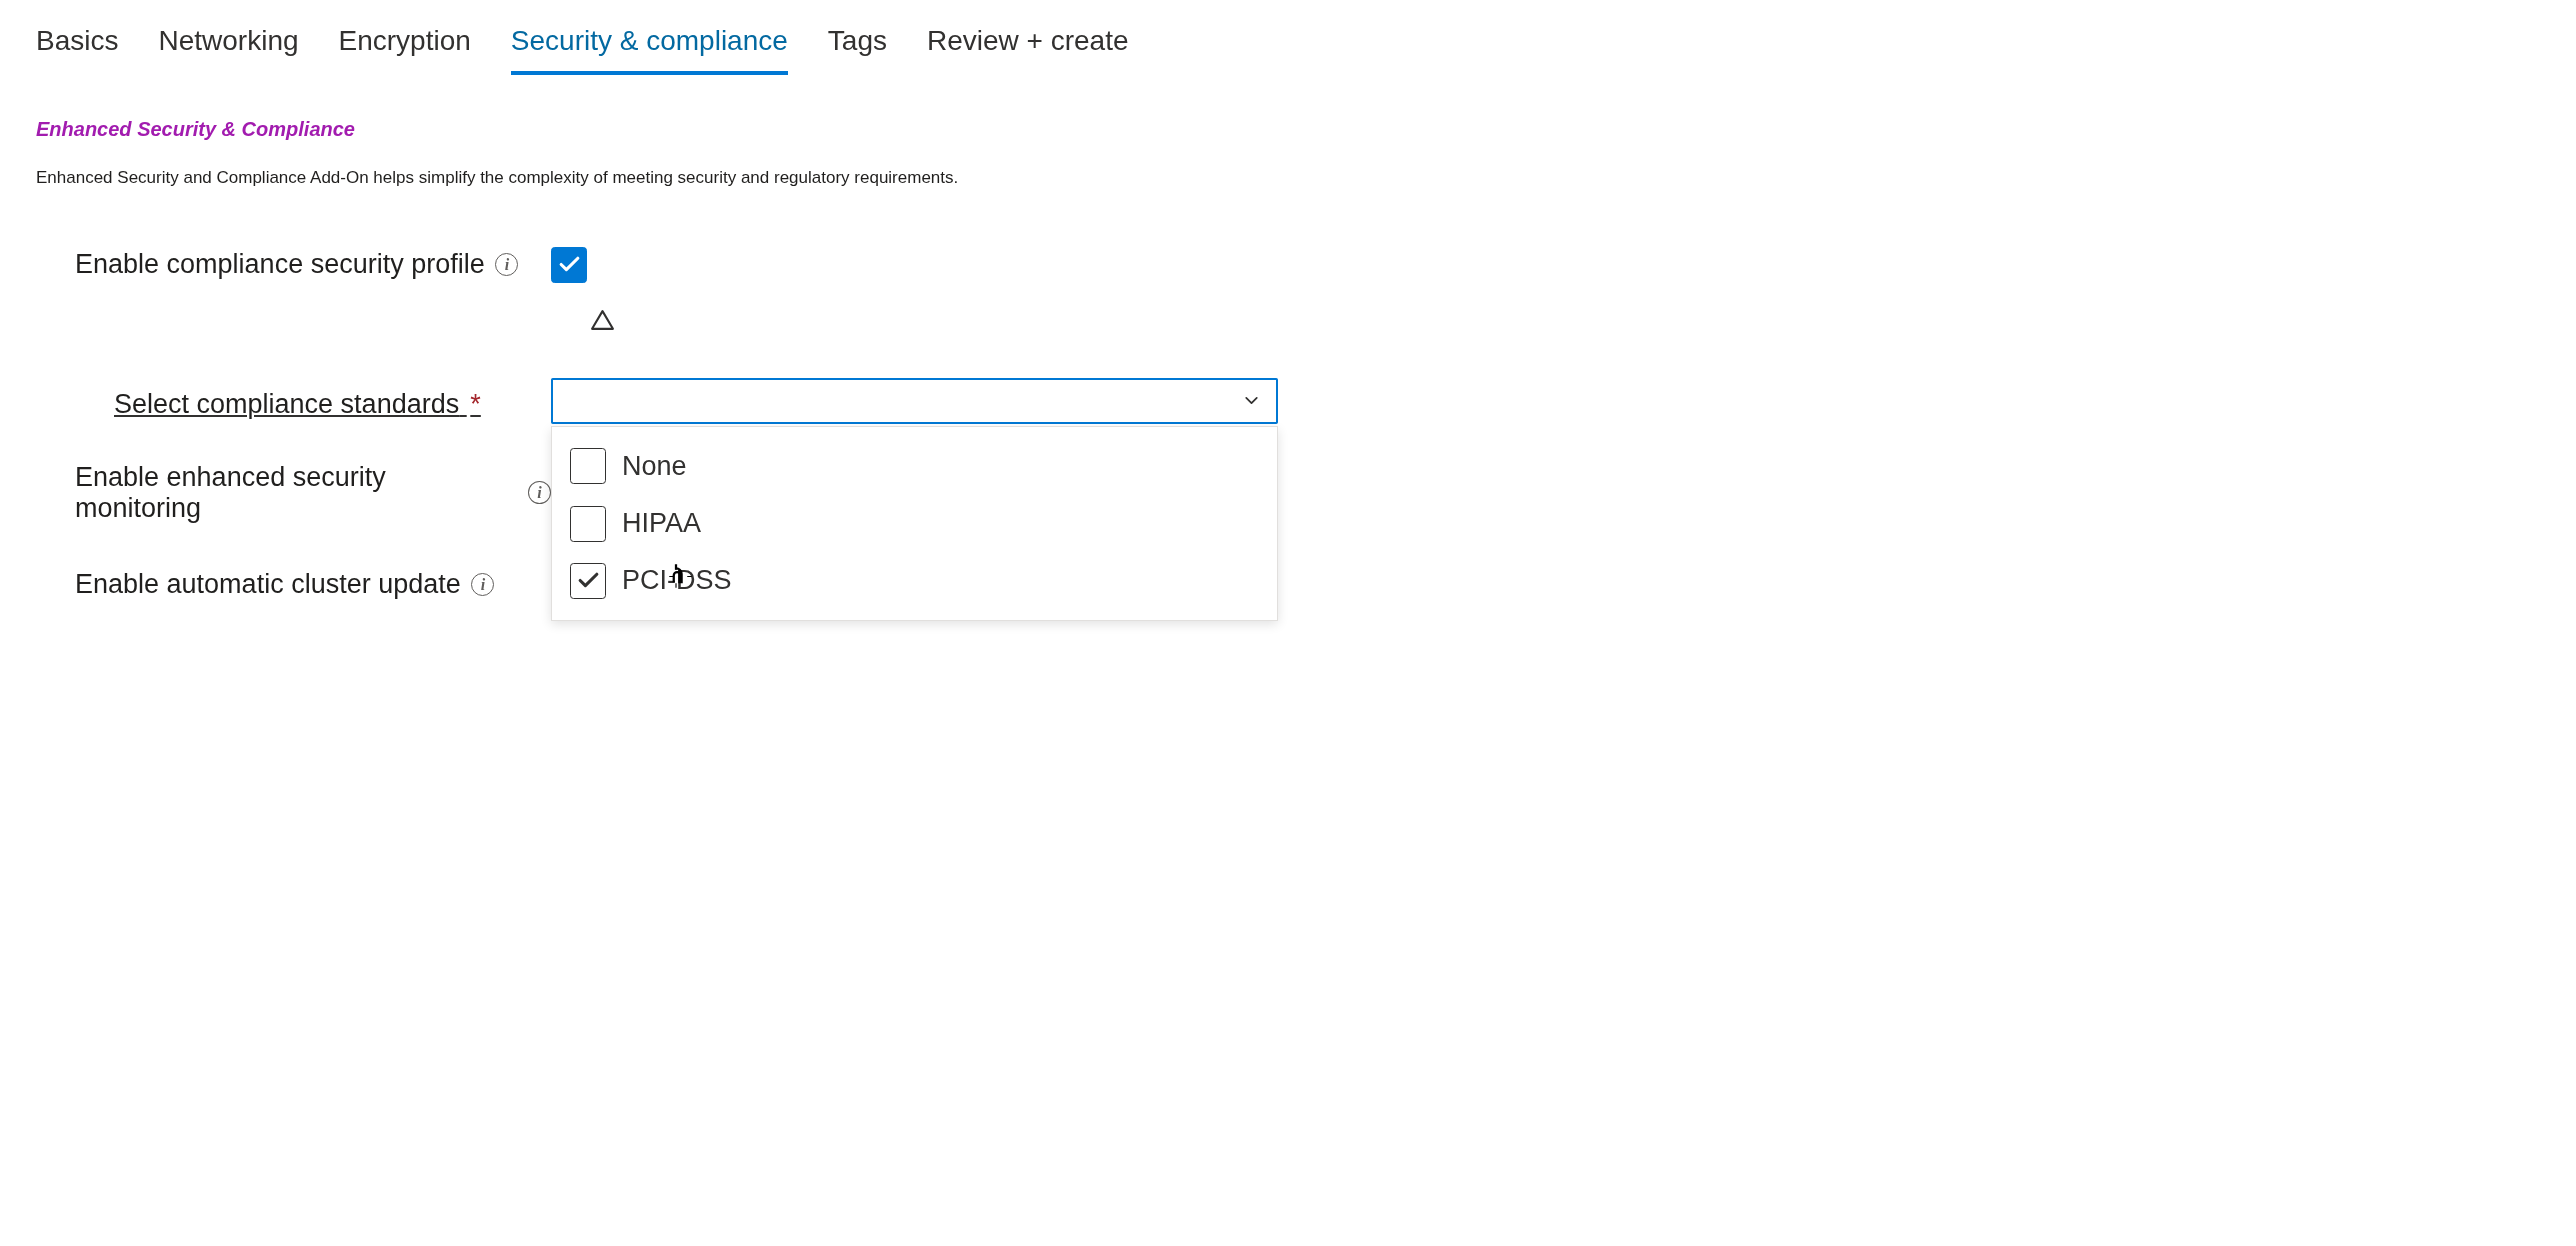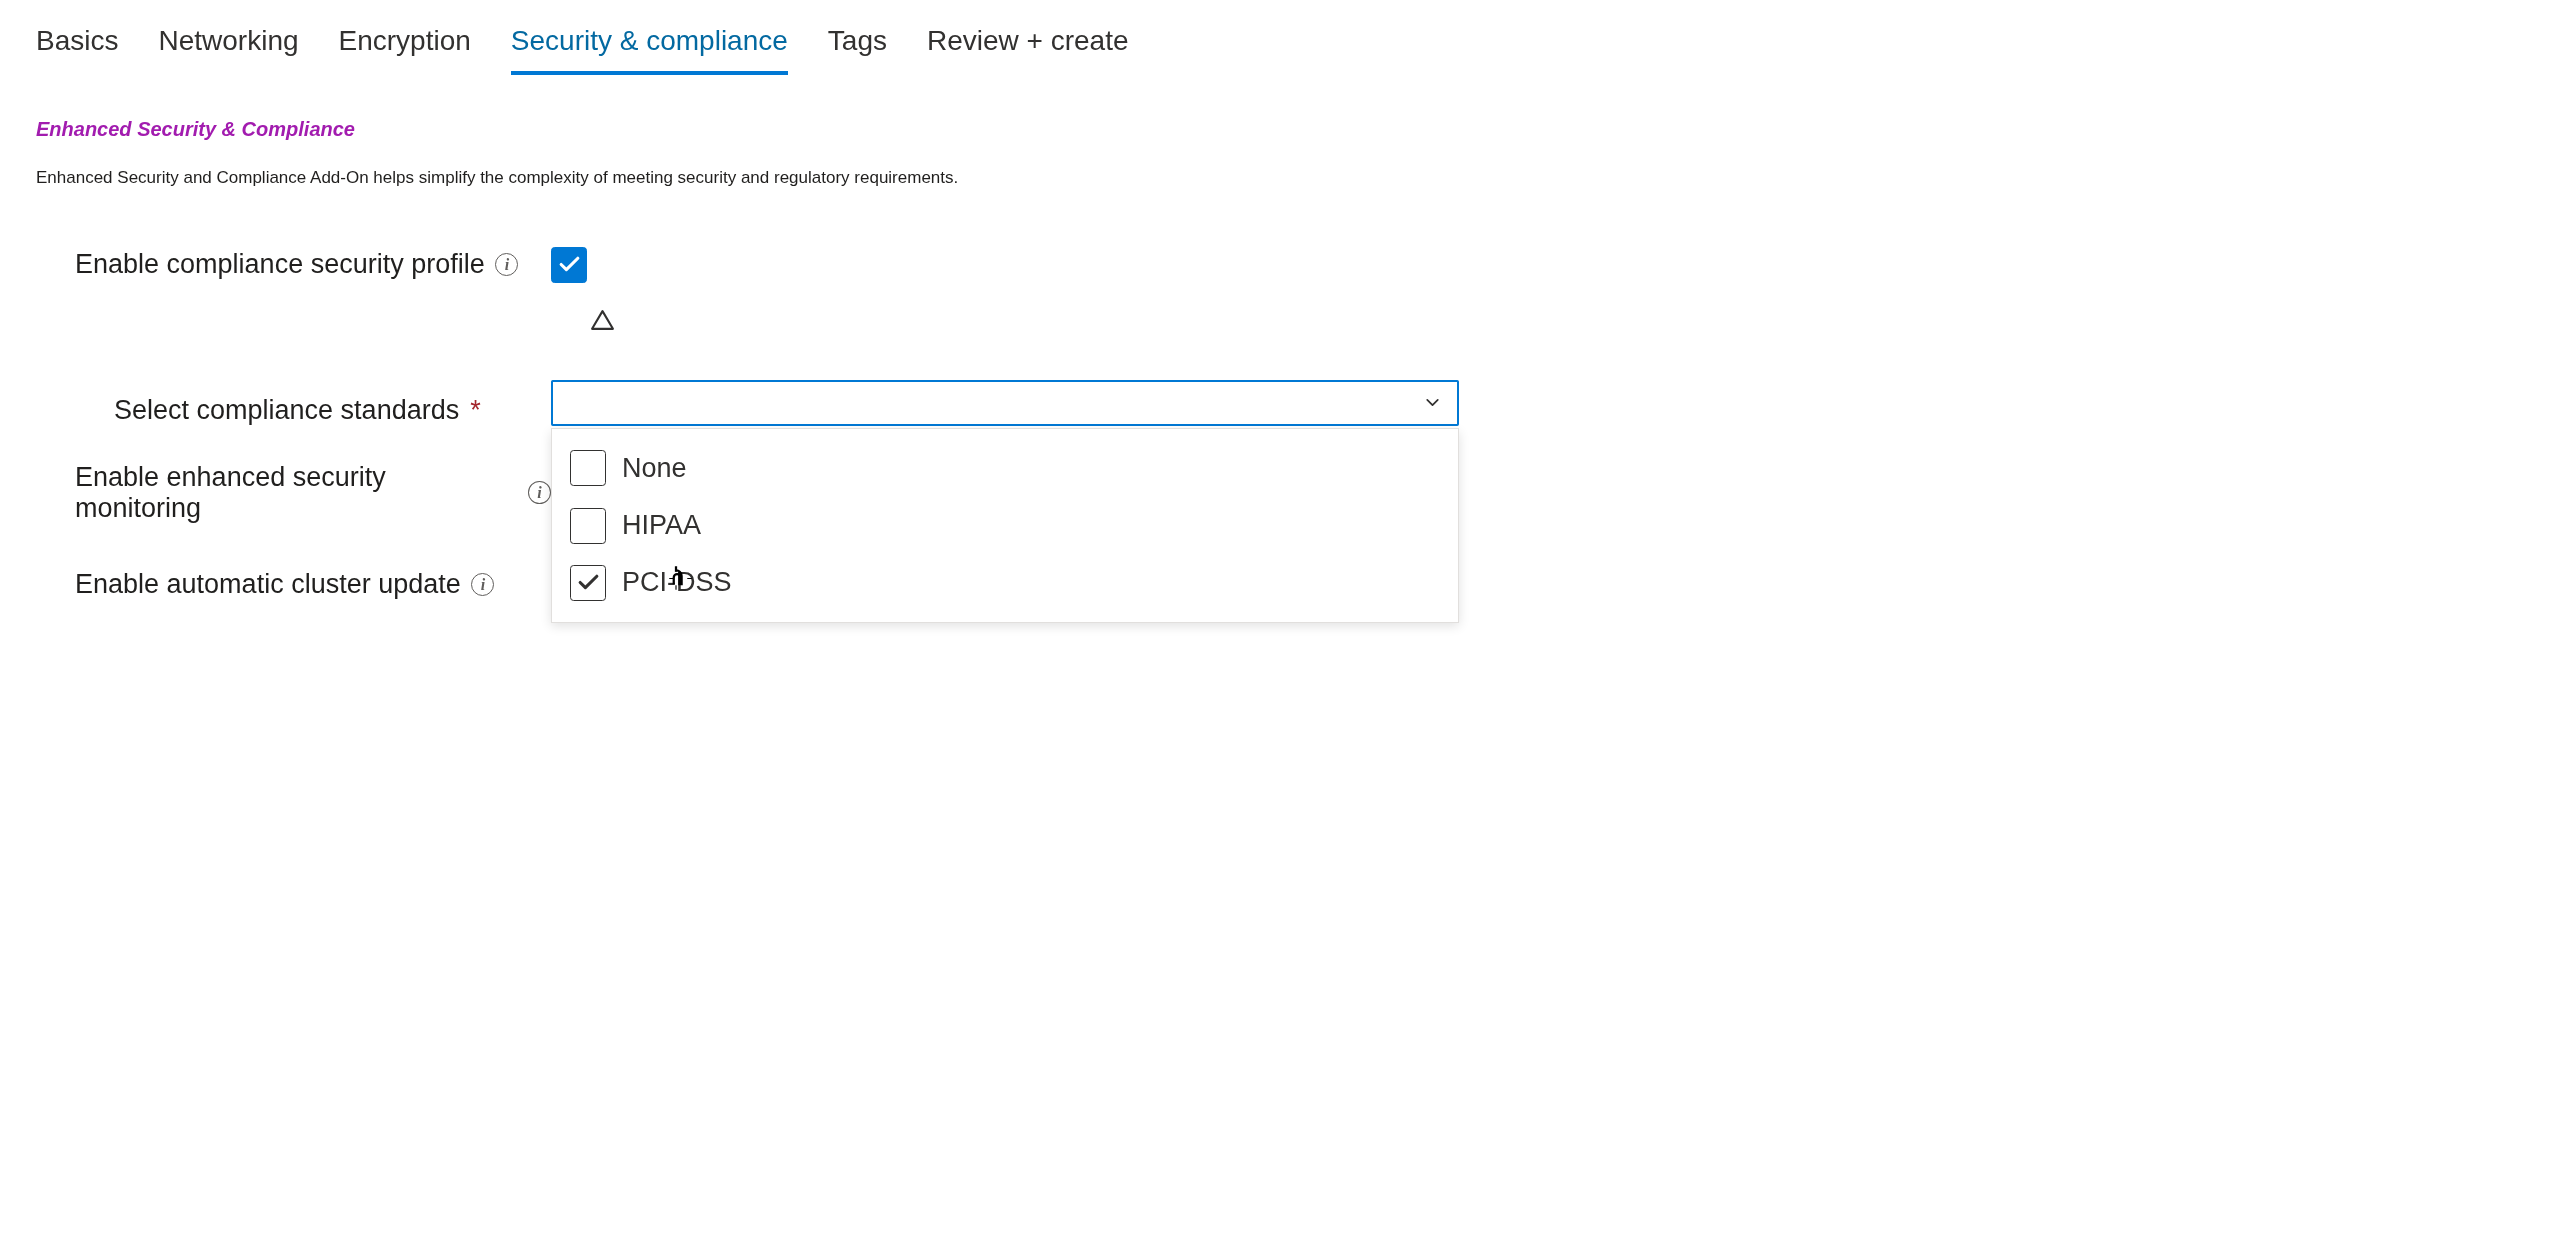--- a/index.html
+++ b/index.html
@@ -119,21 +119,21 @@
       gap: 5.3px;
       font-size: 27px;
       color: #201f1e;
     }
     .warning-icon {
       width: 25px;
       height: 25px;
     }
     .dropdown-wrapper {
       position: relative;
-      width: 908px;
+      width: 727px;
     }
     .dropdown {
       width: 100%;
       height: 46px;
       border: 2.7px solid #0078d4;
       border-radius: 1.8px;
       background: #ffffff;
       display: flex;
       align-items: center;
       justify-content: space-between;
@@ -183,22 +183,23 @@
     }
     .cursor-icon {
       position: absolute;
       top: 153px;
       left: 124px;
       width: 27px;
       height: 27px;
       pointer-events: none;
     }
     .form-row.compliance {
-      align-items: flex-end;
+      align-items: center;
       margin-bottom: 0;
+      text-decoration: underline;
     }
     .form-row.compliance .form-label-area {
       padding-top: 7px;
     }
   </style>
 </head>
 <body>
 
 <div class="tabs">
   <div class="tab">Basics</div>

